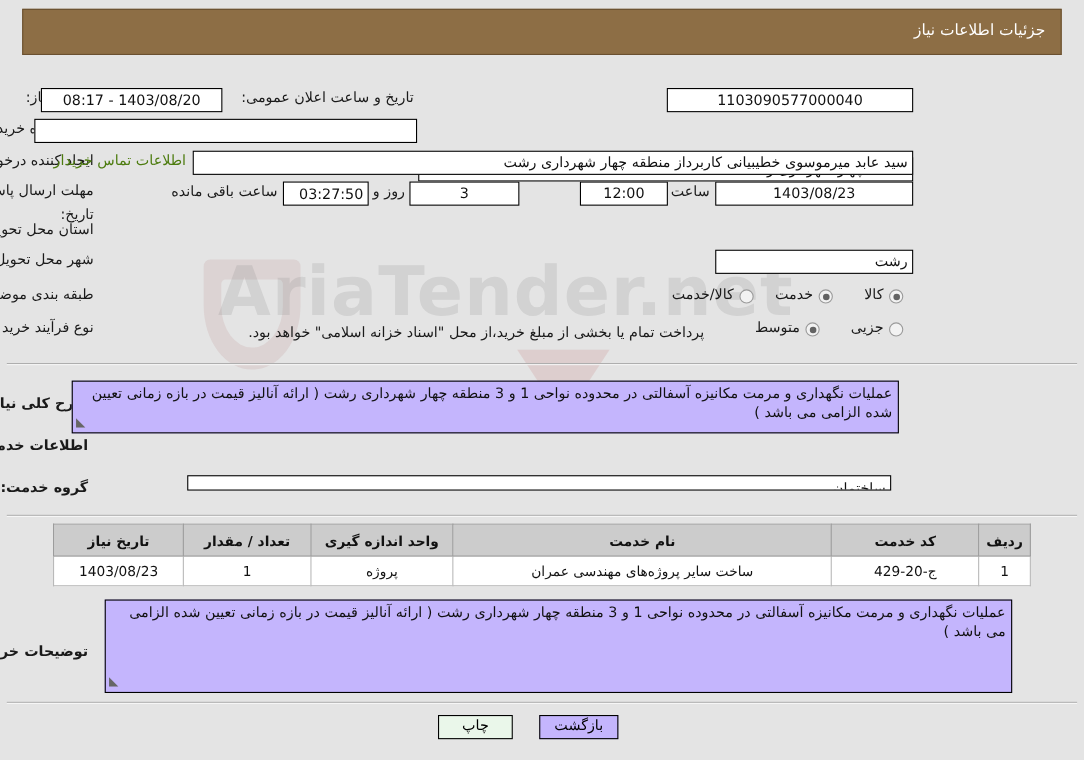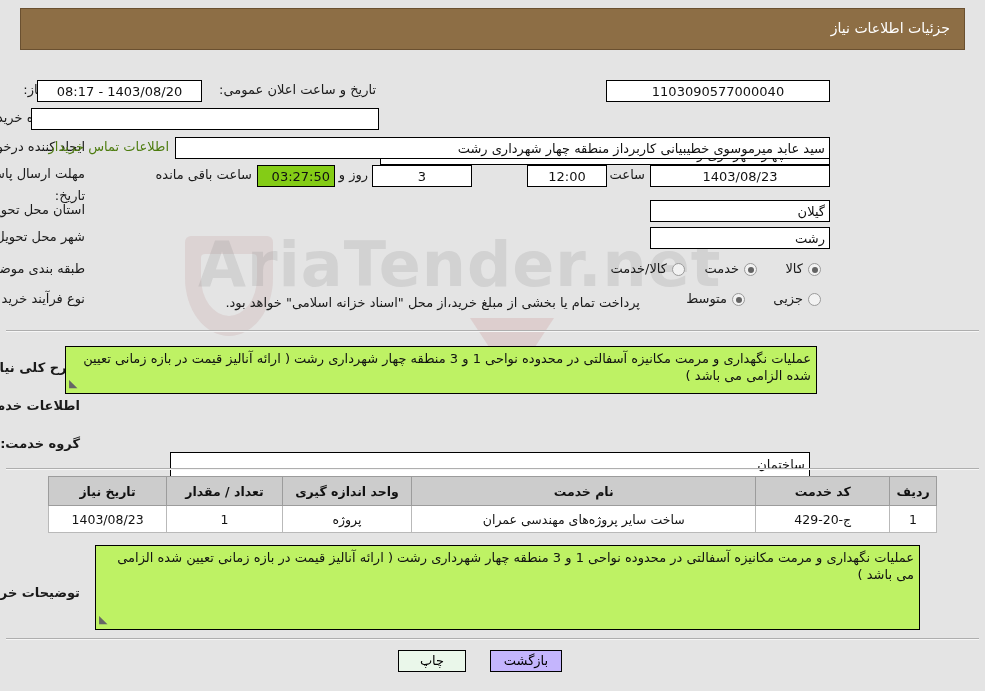--- a/index.html
+++ b/index.html
@@ -112,21 +112,21 @@
     padding: 1px 4px;
     line-height: 19px;
     height: 22px;
     white-space: nowrap;
     overflow: hidden;
     z-index: 2;
     font-family: "DejaVu Sans", "Liberation Sans", sans-serif;
   }
   .field.center { text-align: center; }
   .field.right  { text-align: right; }
-  .field.yellow { background: #84cc16; padding-left: 44px; }
+  .field.yellow { background: #ffffff; padding-left: 44px; }
 
   .link {
     position: absolute;
     font-size: 13px;
     color: #4d7c0f;
     cursor: pointer;
     white-space: nowrap;
     z-index: 2;
   }
 
@@ -146,21 +146,21 @@
     position: absolute;
     left: 2.5px; top: 2.5px;
     width: 6px; height: 6px;
     border-radius: 50%;
     background: #636363;
   }
 
   
   .ta {
     position: absolute;
-    background: #bef264;
+    background: #c4b5fd;
     border: 1px solid #000000;
     box-sizing: border-box;
     font-size: 13px;
     color: #111;
     padding: 3px 5px;
     line-height: 17px;
     text-align: right;
     z-index: 2;
     overflow: hidden;
   }
@@ -251,21 +251,20 @@
 
   <div class="field center" style="right:155px; top:165px; width:180px;">1403/08/23</div>
   <div class="lbl" style="right:340px; top:167px;">ساعت</div>
   <div class="field center" style="right:378px; top:165px; width:80px;">12:00</div>
   <div class="field center" style="right:513px; top:165px; width:100px;">3</div>
   <div class="lbl" style="right:617px; top:167px;">روز و</div>
   <div class="field center yellow" style="right:650px; top:165px; width:78px;">03:27:50</div>
   <div class="lbl" style="right:733px; top:167px;">ساعت باقی مانده</div>
 
   <div class="lbl" style="right:900px; top:202px;">استان محل تحویل:</div>
-  <div class="field right" style="right:155px; top:200px; width:180px;">گیلان</div>
 
   <div class="lbl" style="right:900px; top:229px;">شهر محل تحویل:</div>
   <div class="field right" style="right:155px; top:227px; width:180px;">رشت</div>
 
   <div class="lbl" style="right:900px; top:261px;">طبقه بندی موضوعی:</div>
   <div class="radio on" style="right:164px; top:263px;"></div>
   <div class="lbl" style="right:182px; top:261px;">کالا</div>
   <div class="radio on" style="right:228px; top:263px;"></div>
   <div class="lbl" style="right:246px; top:261px;">خدمت</div>
   <div class="radio" style="right:300px; top:263px;"></div>
@@ -283,21 +282,21 @@
 
   <div class="lbl lbl-b" style="right:905px; top:360px;">شرح کلی نیاز:</div>
   <div class="ta" style="right:168px; top:346px; width:752px; height:48px;">
     <span>عملیات نگهداری و مرمت مکانیزه آسفالتی در محدوده نواحی 1 و 3 منطقه چهار شهرداری رشت ( ارائه آنالیز قیمت در بازه زمانی تعیین شده الزامی می باشد )</span>
     <span class="grip">◣</span>
   </div>
 
   <div class="lbl lbl-b" style="right:905px; top:398px;">اطلاعات خدمات مورد نیاز</div>
 
   <div class="lbl lbl-b" style="right:905px; top:436px;">گروه خدمت:</div>
-  <div class="field right" style="right:175px; top:452px; width:640px; height:32px; line-height:22px;">ساختمان</div>
+  <div class="field right" style="right:175px; top:432px; width:640px; height:14px; line-height:22px;">ساختمان</div>
 
   <div class="hr" style="top:468px;"></div>
 
   <table class="tbl" style="right:48px; top:476px; width:889px;">
     <thead>
       <tr>
         <th style="width:34px;">ردیف</th>
         <th style="width:140px;">کد خدمت</th>
         <th style="width:370px;">نام خدمت</th>
         <th style="width:120px;">واحد اندازه گیری</th>

